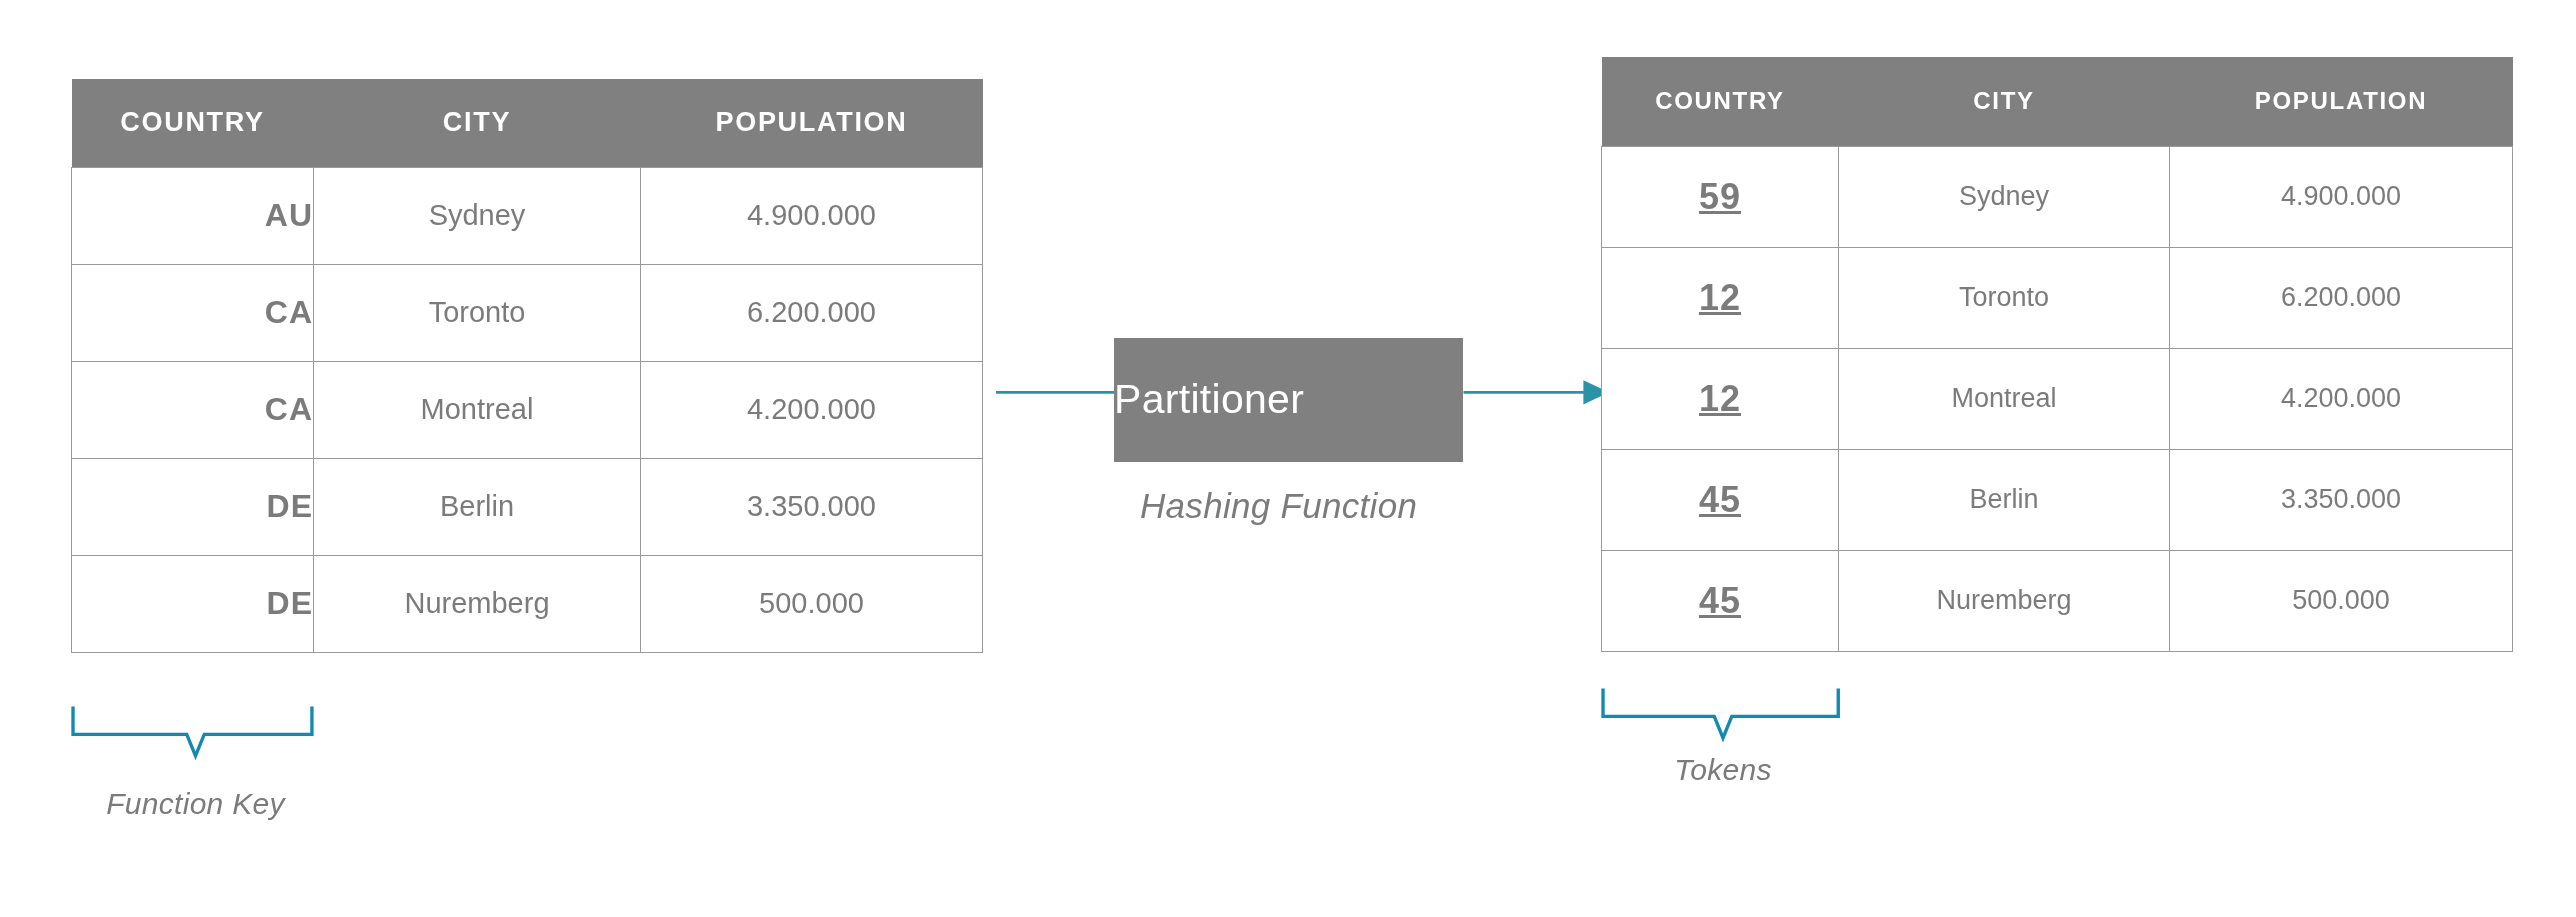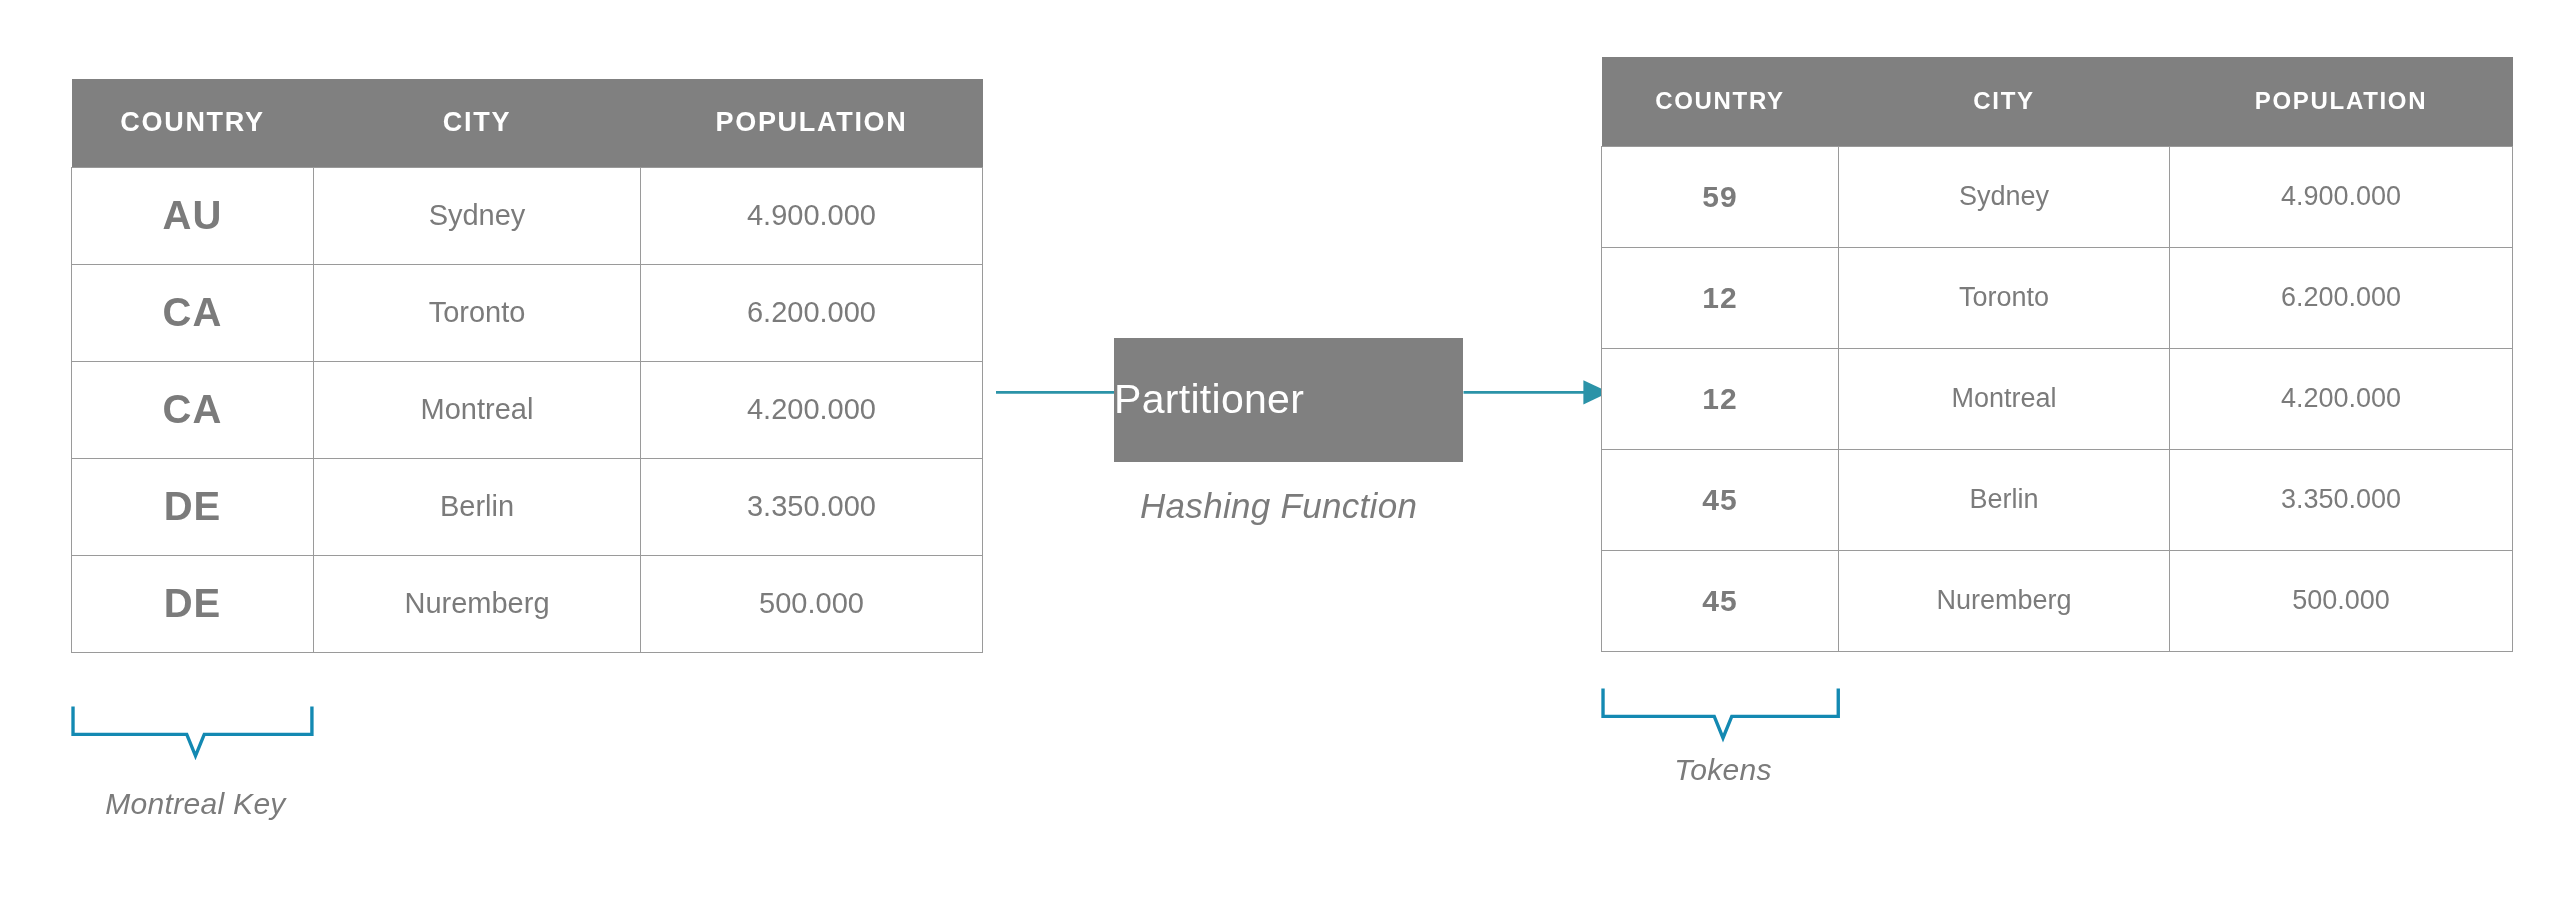--- a/index.html
+++ b/index.html
@@ -43,30 +43,30 @@
   .cell-key {
     color: #1389b2;
     font-weight: bold;
     letter-spacing: 1px;
   }
 
   
   #table-left { left: 71px; top: 79px; width: 911px; }
   #table-left th { height: 88px; font-size: 27px; }
   #table-left td { height: 97px; font-size: 29px; }
-  #table-left td.cell-key { font-size: 40px; }
+  #table-left td.cell-key { font-size: 32px; text-align: right; }
   #table-left .col-country { width: 242px; }
   #table-left .col-city    { width: 327px; }
   #table-left .col-pop     { width: 342px; }
 
   
   #table-right { left: 1601px; top: 57px; width: 912px; }
   #table-right th { height: 89px; font-size: 24px; }
   #table-right td { height: 101px; font-size: 27px; }
-  #table-right td.cell-key { font-size: 30px; }
+  #table-right td.cell-key { font-size: 36px; text-decoration: underline; }
   #table-right .col-country { width: 237px; }
   #table-right .col-city    { width: 331px; }
   #table-right .col-pop     { width: 343px; }
 
   
   #flow {
     position: absolute;
     left: 996px;
     top: 316px;
     width: 613px;
@@ -167,21 +167,21 @@
         <td>Nuremberg</td>
         <td>500.000</td>
       </tr>
     </tbody>
   </table>
 
   <div class="bracket-group" id="bracket-partition-key">
     <svg class="bracket-svg" width="249" height="54" viewBox="0 0 370 80">
       <path d="M3 3 L3 42 L172 42 L185 74 L198 42 L358 42 L358 3" fill="none" stroke="#1389b2" stroke-width="5" stroke-linecap="square" stroke-linejoin="miter"></path>
     </svg>
-    <div class="bracket-caption">Montreal Key</div>
+    <div class="bracket-caption">Function Key</div>
   </div>
 
   <div id="flow">
     <svg id="arrow-svg" viewBox="0 0 910 240">
       <line x1="0" y1="113" x2="178" y2="113" stroke="#2b93a8" stroke-width="4"></line>
       <line x1="694" y1="113" x2="875" y2="113" stroke="#2b93a8" stroke-width="4"></line>
       <polygon points="872,95 910,113 872,131" fill="#2b93a8"></polygon>
     </svg>
     <div id="partitioner-box">
       <span id="partitioner-label">Partitioner</span>

